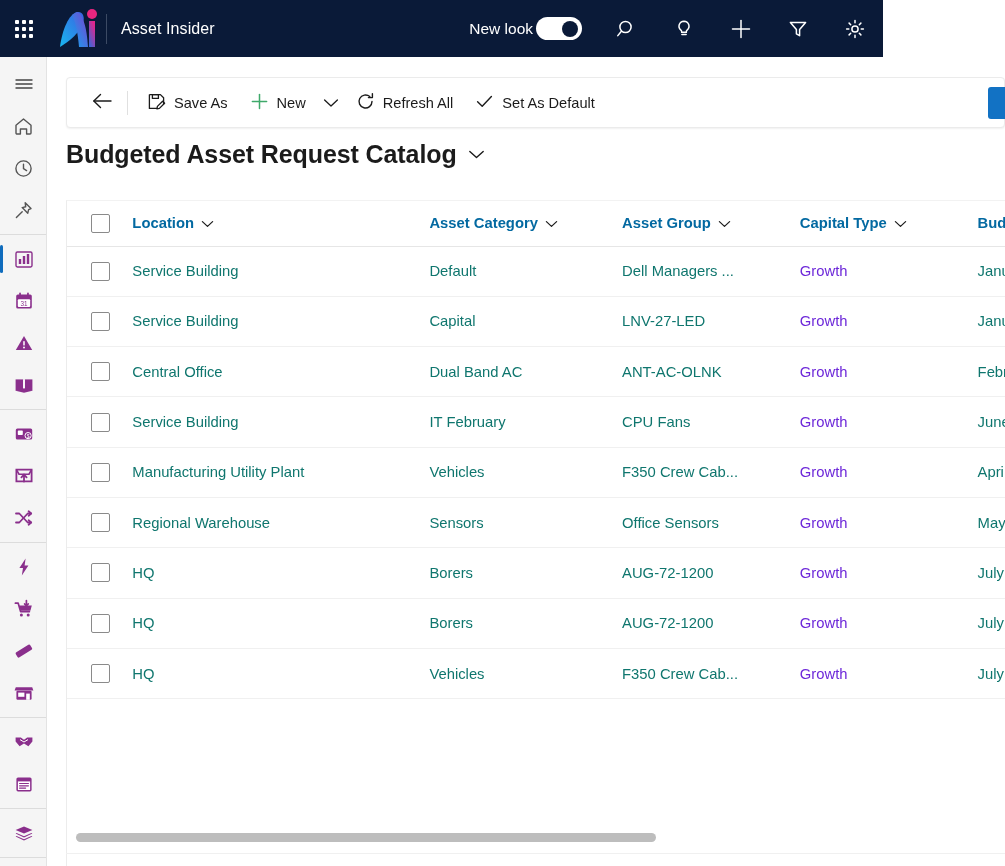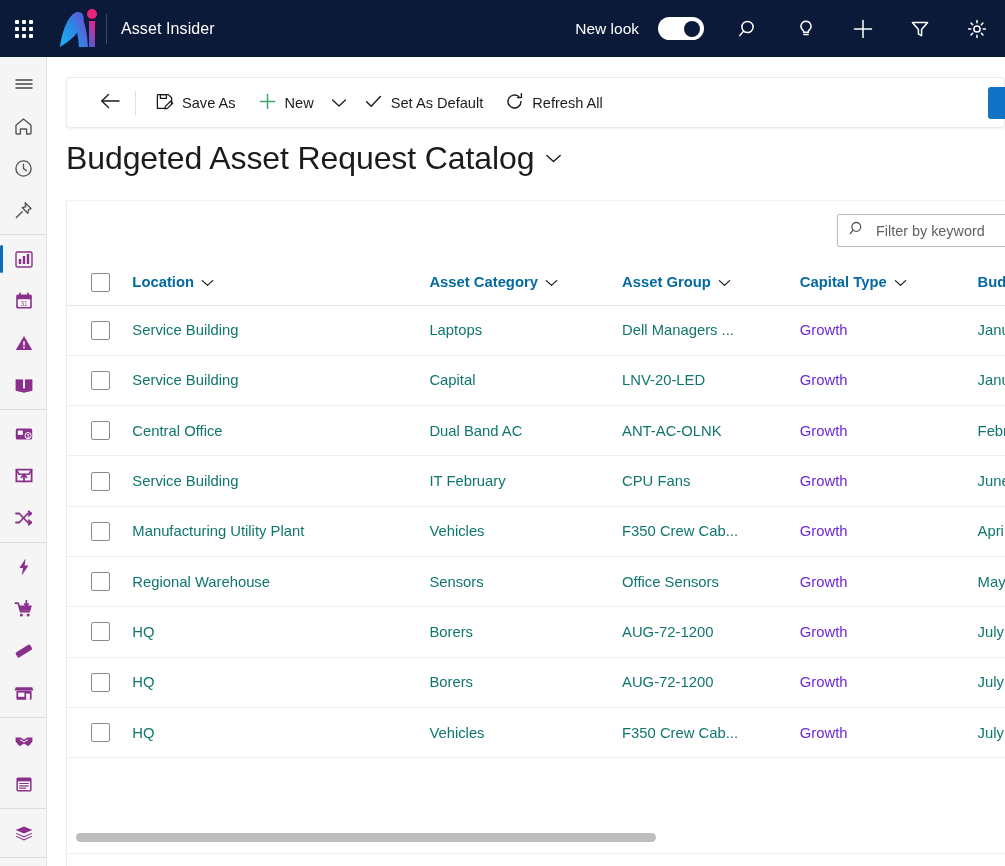--- a/index.html
+++ b/index.html
@@ -6,21 +6,21 @@
   html, body {
     width: 1005px; height: 866px;
     overflow: hidden;
     font-family: "Liberation Sans", sans-serif;
     background: #ffffff;
   }
 
   
   #app-header {
     position: absolute; top: 0; left: 0;
-    width: 1005px; height: 57px;
+    width: 883px; height: 57px;
     background: #0a1a38;
     display: flex; align-items: center;
     color: #ffffff;
     z-index: 20;
   }
   #waffle {
     width: 48px; height: 57px;
     display: flex; align-items: center; justify-content: center;
     cursor: pointer;
   }
@@ -40,21 +40,21 @@
   #brand-divider {
     width: 1px; height: 30px; background: #3c4a64; margin: 0 14px 0 2px;
   }
   #app-title-text {
     font-size: 16px; font-weight: 400; letter-spacing: .1px; color: #fff;
   }
 
   #header-right {
     margin-left: auto; display: flex; align-items: center; height: 57px;
   }
-  #newlook-label { font-size: 15.5px; color: #fff; margin-right: 19px; }
+  #newlook-label { font-size: 15.5px; color: #fff; margin-right: 3px; }
   #newlook-toggle {
     width: 46px; height: 23px; border-radius: 12px; background: #ffffff;
     position: relative; cursor: pointer; margin-right: 16px;
   }
   #newlook-toggle .knob {
     position: absolute; top: 3.5px; right: 4px;
     width: 16px; height: 16px; border-radius: 50%; background: #0a1a38;
   }
   .hdr-icon {
     width: 57px; height: 57px;
@@ -92,21 +92,21 @@
 
   
   #command-bar {
     position: absolute; left: 19px; top: 20px;
     width: 939px; height: 51px;
     background: #ffffff;
     border: 1px solid #ebebeb;
     border-radius: 4px;
     box-shadow: 0 1px 2px rgba(0,0,0,.06);
     display: flex; align-items: center;
-    padding-left: 22px;
+    padding-left: 14px;
   }
   .cmd-btn {
     display: flex; align-items: center; gap: 8px;
     height: 38px; padding: 0 11px;
     font-size: 14.6px; color: #1b1b1b;
     cursor: pointer; border-radius: 3px;
     white-space: nowrap;
   }
   #cmd-back { padding: 0 10px; }
   .cmd-div { width: 1px; height: 24px; background: #e0e0e0; margin: 0 8px 0 4px; }
@@ -117,21 +117,21 @@
     background: #1272c4; border-radius: 3px;
   }
 
   
   #page-title-row {
     position: absolute; left: 19px; top: 83px;
     display: flex; align-items: center; gap: 11px;
     cursor: pointer;
   }
   #page-title {
-    font-size: 32px; font-weight: 400; color: #1b1b1b; letter-spacing: -.1px;
+    font-size: 25px; font-weight: 700; color: #1b1b1b; letter-spacing: -.1px;
   }
 
   
   #grid-panel {
     position: absolute; left: 19px; top: 143px;
     width: 939px; height: 666px;
     background: #ffffff;
     border-left: 1px solid #ececec;
     border-top: 1px solid #f2f2f2;
   }
@@ -529,62 +529,51 @@
     <div class="cmd-btn cmd-caret">
       <span>
         <svg width="16" height="10" viewBox="0 0 16 10" fill="none" stroke="#1b1b1b" stroke-width="1.3" stroke-linecap="round" stroke-linejoin="round">
           <polyline points="1.6,2 8,8 14.4,2"></polyline>
         </svg>
       </span>
     </div>
 
     <div class="cmd-btn">
       <span>
-        <svg width="19" height="19" viewBox="0 0 19 19" fill="none" stroke="#1b1b1b" stroke-width="1.4" stroke-linecap="round" stroke-linejoin="round">
-          <polyline points="2.6,9.8 7.2,14.2 16.4,4.4"></polyline>
-        </svg>
-      </span>
-      <span>Set As Default</span>
-    </div>
-
-    <div class="cmd-btn">
-      <span>
         <svg width="19" height="19" viewBox="0 0 19 19" fill="none" stroke="#1b1b1b" stroke-width="1.4" stroke-linecap="round">
           <path d="M16 9.5a6.5 6.5 0 1 1-2.2-4.9"></path>
             <polyline points="16.4,1.6 16.4,5.6 12.4,5.6" stroke-linejoin="round"></polyline>
         </svg>
       </span>
       <span>Refresh All</span>
     </div>
 
+    <div class="cmd-btn">
+      <span>
+        <svg width="19" height="19" viewBox="0 0 19 19" fill="none" stroke="#1b1b1b" stroke-width="1.4" stroke-linecap="round" stroke-linejoin="round">
+          <polyline points="2.6,9.8 7.2,14.2 16.4,4.4"></polyline>
+        </svg>
+      </span>
+      <span>Set As Default</span>
+    </div>
+
     <div id="cmd-primary"></div>
   </div>
 
   <div id="page-title-row">
     <div id="page-title">Budgeted Asset Request Catalog</div>
     <span>
       <svg width="17" height="11" viewBox="0 0 17 11" fill="none" stroke="#1b1b1b" stroke-width="1.4" stroke-linecap="round" stroke-linejoin="round">
         <polyline points="1.8,2.4 8.5,8.6 15.2,2.4"></polyline>
       </svg>
     </span>
   </div>
 
   <div id="grid-panel">
 
-    <div id="filter-row">
-      <div id="filter-box">
-        <span>
-          <svg width="17" height="17" viewBox="0 0 17 17" fill="none" stroke="#5a5a5a" stroke-width="1.35">
-            <circle cx="7.3" cy="6.9" r="4.4"></circle>
-              <line x1="4.1" y1="10.1" x2="1.3" y2="13.6" stroke-linecap="round"></line>
-          </svg>
-        </span>
-        <input id="filter-input" type="text" placeholder="Filter by keyword" style="">
-      </div>
-    </div>
 
     <div id="grid-scroller">
       <table id="grid">
         <colgroup>
           <col class="col-check">
             <col class="col-loc">
             <col class="col-cat">
           <col class="col-grp">
             <col class="col-cap">
             <col class="col-mon">
@@ -640,32 +629,32 @@
               </div>
             </th>
           </tr>
         </thead>
         <tbody id="grid-body">
             <tr>
               <td>
                 <div class="chk"></div>
               </td>
               <td><span class="cell-link ellip">Service Building</span></td>
-              <td><span class="cell-link ellip">Laptops</span></td>
+              <td><span class="cell-link ellip">Default</span></td>
               <td><span class="cell-link ellip">Dell Managers ...</span></td>
               <td><span class="cell-plain ellip">Growth</span></td>
               <td><span class="cell-link ellip">January 2025</span></td>
             </tr>
             <tr>
               <td>
                 <div class="chk"></div>
               </td>
               <td><span class="cell-link ellip">Service Building</span></td>
               <td><span class="cell-link ellip">Capital</span></td>
-              <td><span class="cell-link ellip">LNV-20-LED</span></td>
+              <td><span class="cell-link ellip">LNV-27-LED</span></td>
               <td><span class="cell-plain ellip">Growth</span></td>
               <td><span class="cell-link ellip">January 2025</span></td>
             </tr>
             <tr>
               <td>
                 <div class="chk"></div>
               </td>
               <td><span class="cell-link ellip">Central Office</span></td>
               <td><span class="cell-link ellip">Dual Band AC</span></td>
               <td><span class="cell-link ellip">ANT-AC-OLNK</span></td>

